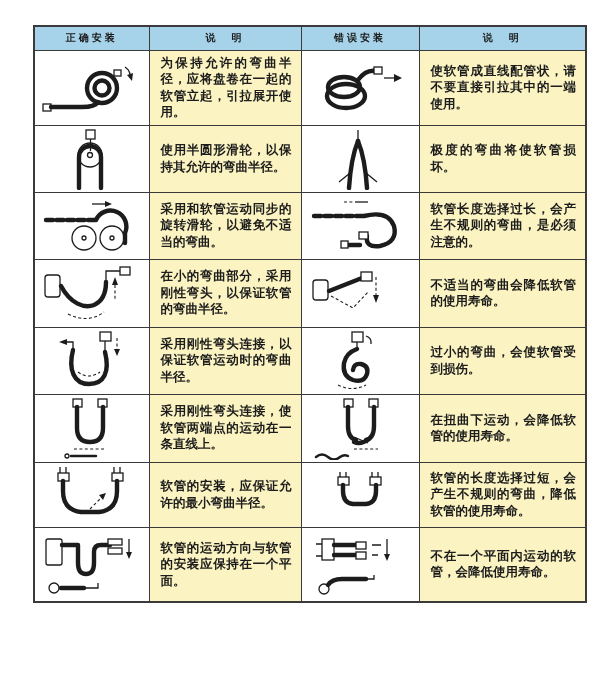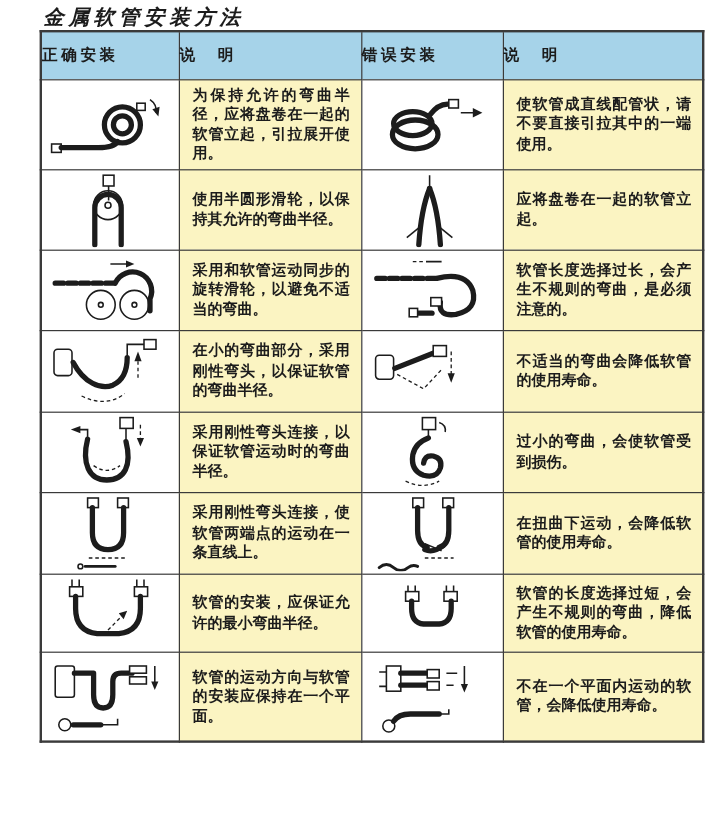--- a/index.html
+++ b/index.html
@@ -7,22 +7,22 @@
   }
   *{box-sizing:border-box;margin:0;padding:0}
   html,body{width:600px;height:698px;background:var(--page-bg);
     font-family:"Liberation Sans",sans-serif;color:var(--ink)}
   .page{position:relative;width:600px;height:698px;overflow:hidden}
   .title{position:absolute;left:36px;top:3px;font-size:17px;font-weight:bold;
     font-style:italic;letter-spacing:4px;font-family:"DejaVu Serif",serif}
   table.install{position:absolute;left:33px;top:25px;width:552px;border-collapse:collapse;
     table-layout:fixed;border:2px solid var(--border)}
   td,th{border:1px solid var(--border);vertical-align:middle;padding:0}
-  thead th{height:40px;background:var(--header-bg);font-size:13px;font-weight:bold;
-    letter-spacing:3px;text-align:left}
+  thead th{height:24px;background:var(--header-bg);font-size:10px;font-weight:bold;
+    letter-spacing:3px;text-align:center}
   td.pic{background:#fff;text-align:center}
   td.desc{background:var(--desc-bg);font-size:12.5px;font-weight:bold;line-height:1.32;
     padding:3px 9px 3px 11px;text-align:justify}
   tbody tr:nth-child(1){height:75px}
   tbody tr:nth-child(2){height:67px}
   tbody tr:nth-child(3){height:67px}
   tbody tr:nth-child(4){height:68px}
   tbody tr:nth-child(5){height:67px}
   tbody tr:nth-child(6){height:68px}
   tbody tr:nth-child(7){height:65px}
@@ -34,21 +34,20 @@
   .med{fill:none;stroke:var(--ink);stroke-width:2.4;stroke-linecap:round}
   .thin{fill:none;stroke:var(--ink);stroke-width:1.3}
   .thind{fill:none;stroke:var(--ink);stroke-width:1.1;stroke-dasharray:3 2.4}
   .fit{fill:#fff;stroke:var(--ink);stroke-width:1.3}
   .arr{fill:var(--ink);stroke:none}
 </style>
 </head>
 <body>
 
 <div class="page">
-  <div class="title">金属软管安装方法</div>
 
   <table class="install">
     <colgroup>
       <col style="width:115px">
         <col style="width:152px">
         <col style="width:118px">
         <col style="width:167px">
     </colgroup>
     <thead>
       <tr>
@@ -99,21 +98,21 @@
         <td class="desc">使用半圆形滑轮，以保持其允许的弯曲半径。</td>
         <td class="pic">
           <svg class="ill" width="104" height="62" viewBox="0 0 104 62">
             <path class="thin" d="M50 2 V12"></path>
             <path class="hose" d="M41 60 Q43 30 50 13"></path>
             <path class="hose" d="M59 60 Q57 30 50 13"></path>
             <path class="thin" d="M31 54 L42 45"></path>
             <path class="thin" d="M69 54 L58 45"></path>
           </svg>
         </td>
-        <td class="desc">应将盘卷在一起的软管立起。</td>
+        <td class="desc">极度的弯曲将使软管损坏。</td>
       </tr>
 
       <tr>
         <td class="pic">
           <svg class="ill" width="104" height="62" viewBox="0 0 104 62">
             <path class="thin" d="M52 9 H66"></path>
             <path class="arr" d="M65 6 L72 9 L65 12 Z"></path>
             <circle class="thin" cx="44" cy="43" r="12"></circle>
               <circle class="thin" cx="44" cy="43" r="2"></circle>
             <circle class="thin" cx="72" cy="43" r="12"></circle>

